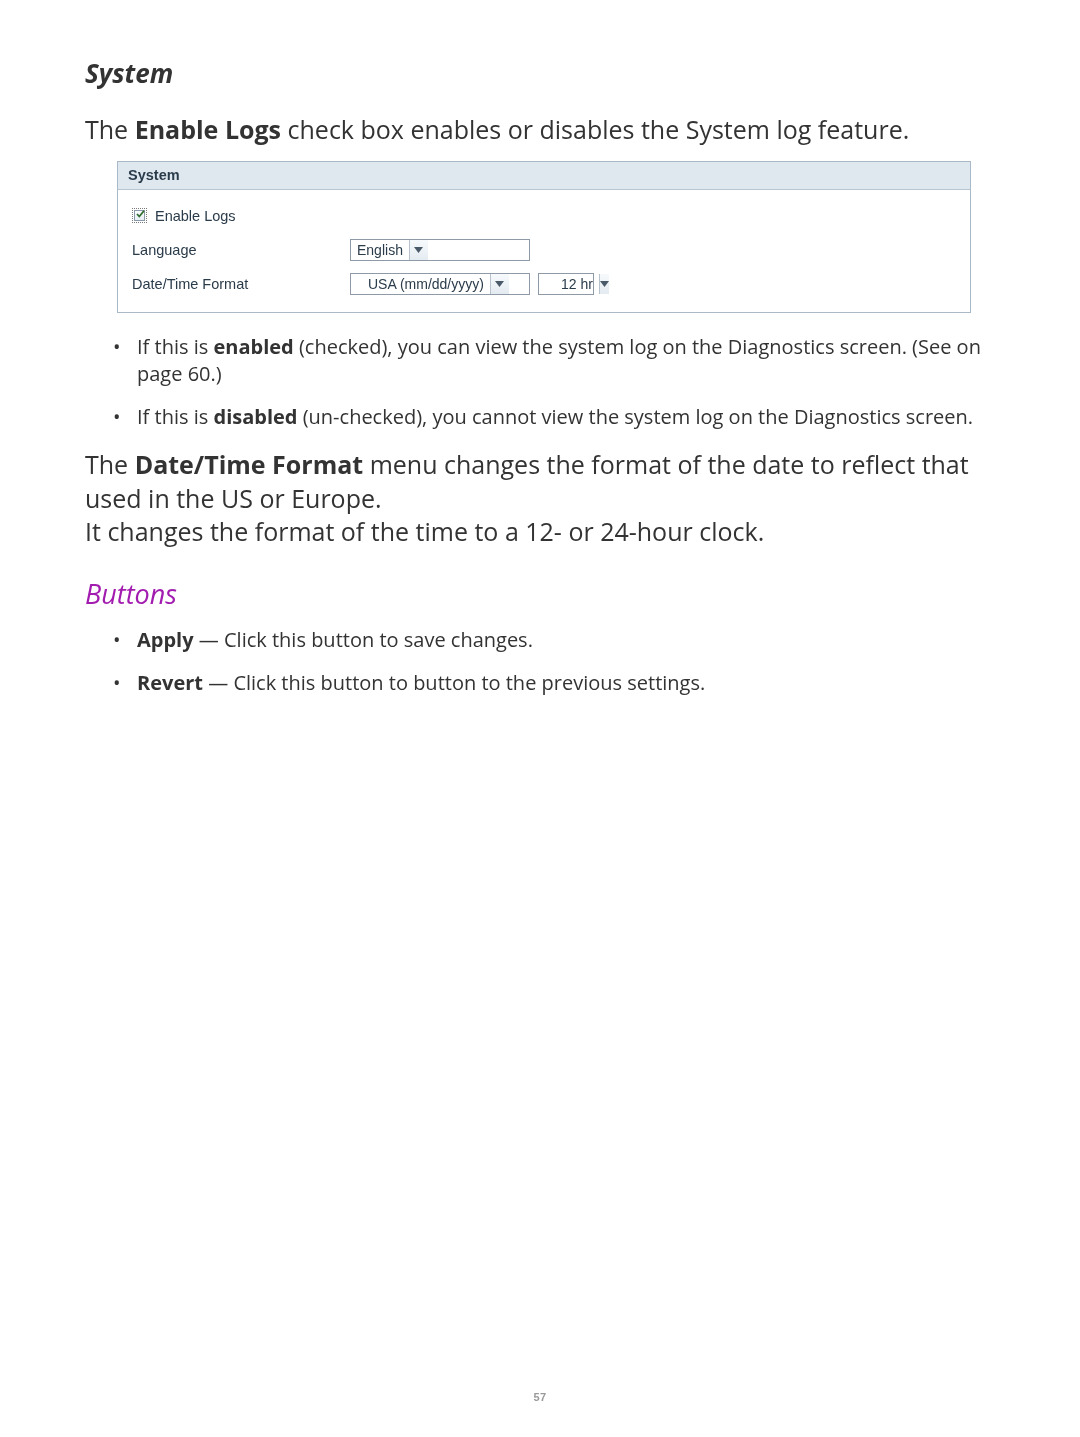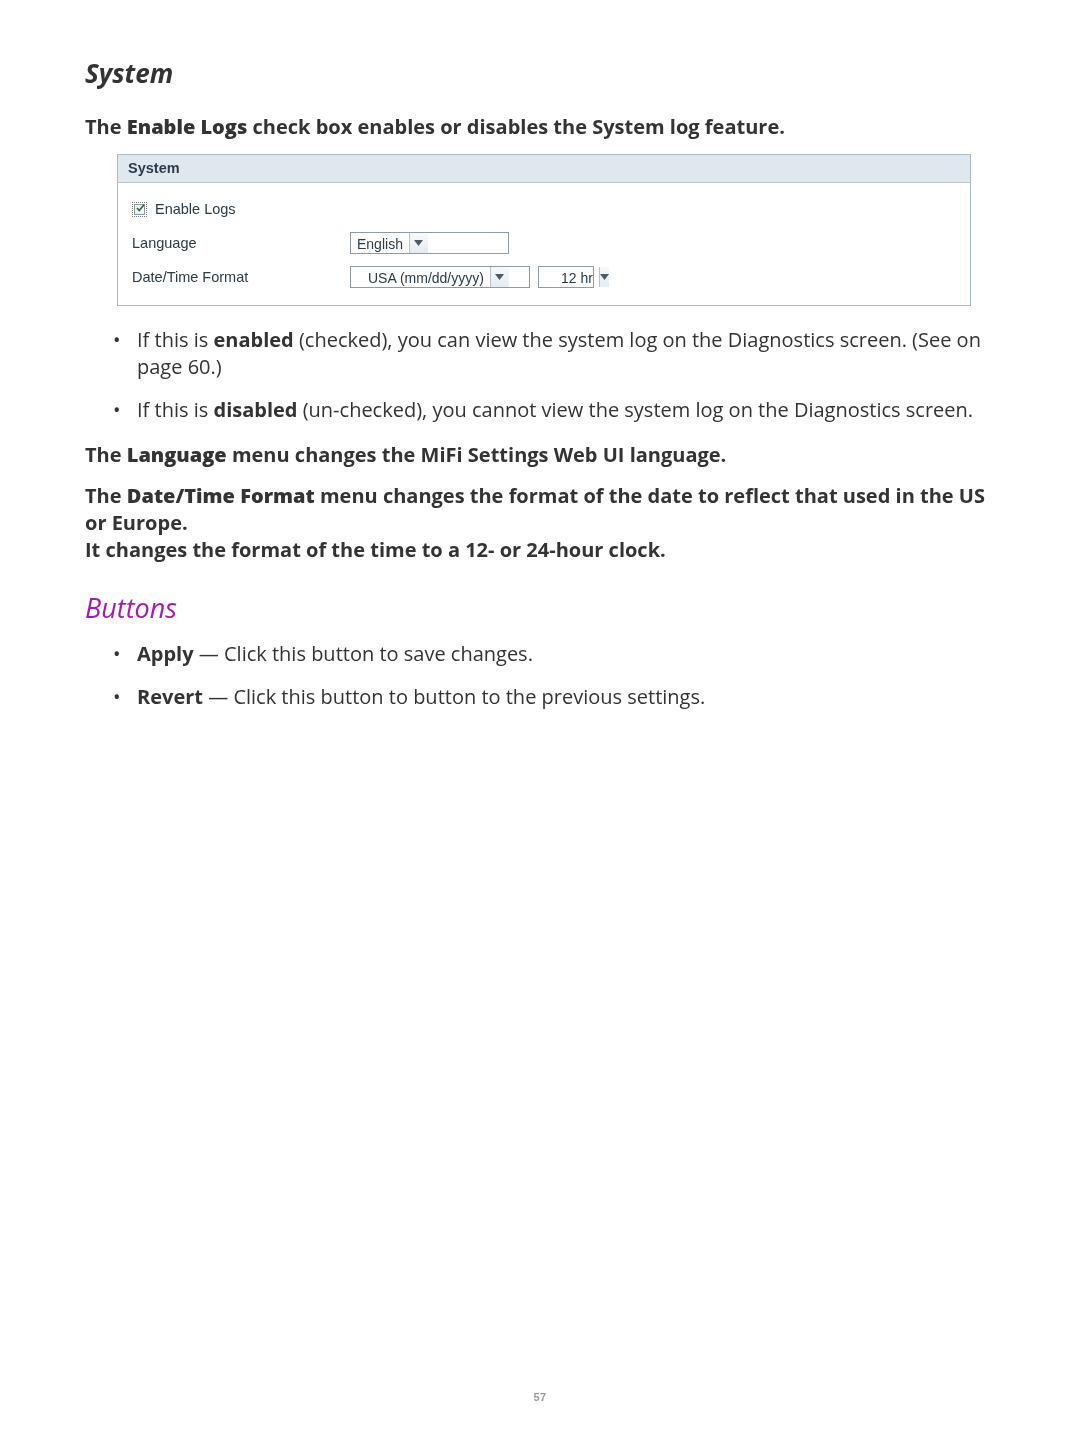--- a/index.html
+++ b/index.html
@@ -18,25 +18,24 @@
     position: relative;
   }
   h2.section-title {
     font-size: 26px;
     font-style: italic;
     font-weight: 700;
     margin: 0 0 22px 0;
     color: #333;
   }
   p.body {
-    font-size: 20px;
+    font-size: 25px;
     line-height: 1.35;
     margin: 0 0 14px 0;
     color: #333;
-    font-weight: bold;
   }
   ul.bullets {
     margin: 14px 0 18px 0;
     padding: 0 0 0 52px;
   }
   ul.bullets li {
     font-size: 20px;
     line-height: 1.35;
     margin: 0 0 16px 0;
     color: #333;
@@ -144,21 +143,21 @@
   }
   .sel .sel-btn {
     width: 18px;
     border-left: 1px solid #b7c2cc;
     background: linear-gradient(#f7fafc, #e4ebf1);
     display: flex;
     align-items: center;
     justify-content: center;
   }
   .sel .sel-btn svg { display:block; }
-  .sel.lang   { width: 159px; text-align: center; }
+  .sel.lang   { width: 180px; text-align: center; }
   .sel.date   { width: 180px; padding-left: 11px; }
   .sel.clock  { width: 56px; padding-left: 16px; }
 
   .page-number {
     position: absolute;
     bottom: 34px;
     left: 0;
     right: 0;
     text-align: center;
     font-family: "Myriad Pro", Arial, sans-serif;
@@ -239,23 +238,20 @@
   <ul class="bullets">
     <li>
       <span>If this is </span><b>enabled</b><span> (checked), you can view the system log on the Diagnostics screen. (See  on</span><br>
       <span>page 60.)</span>
     </li>
     <li>
       <span>If this is </span><b>disabled</b><span> (un-checked), you cannot view the system log on the Diagnostics screen.</span>
     </li>
   </ul>
 
-  <p class="body">
-    <span>The </span><b>Language</b><span> menu changes the MiFi Settings Web UI language.</span>
-  </p>
 
   <p class="body">
     <span>The </span><b>Date/Time Format</b><span> menu changes the format of the date to reflect that used in the US or Europe.</span><br>
     <span>It changes the format of the time to a 12- or 24-hour clock.</span>
   </p>
 
   <h3 class="sub-title">Buttons</h3>
 
   <ul class="bullets">
     <li>

